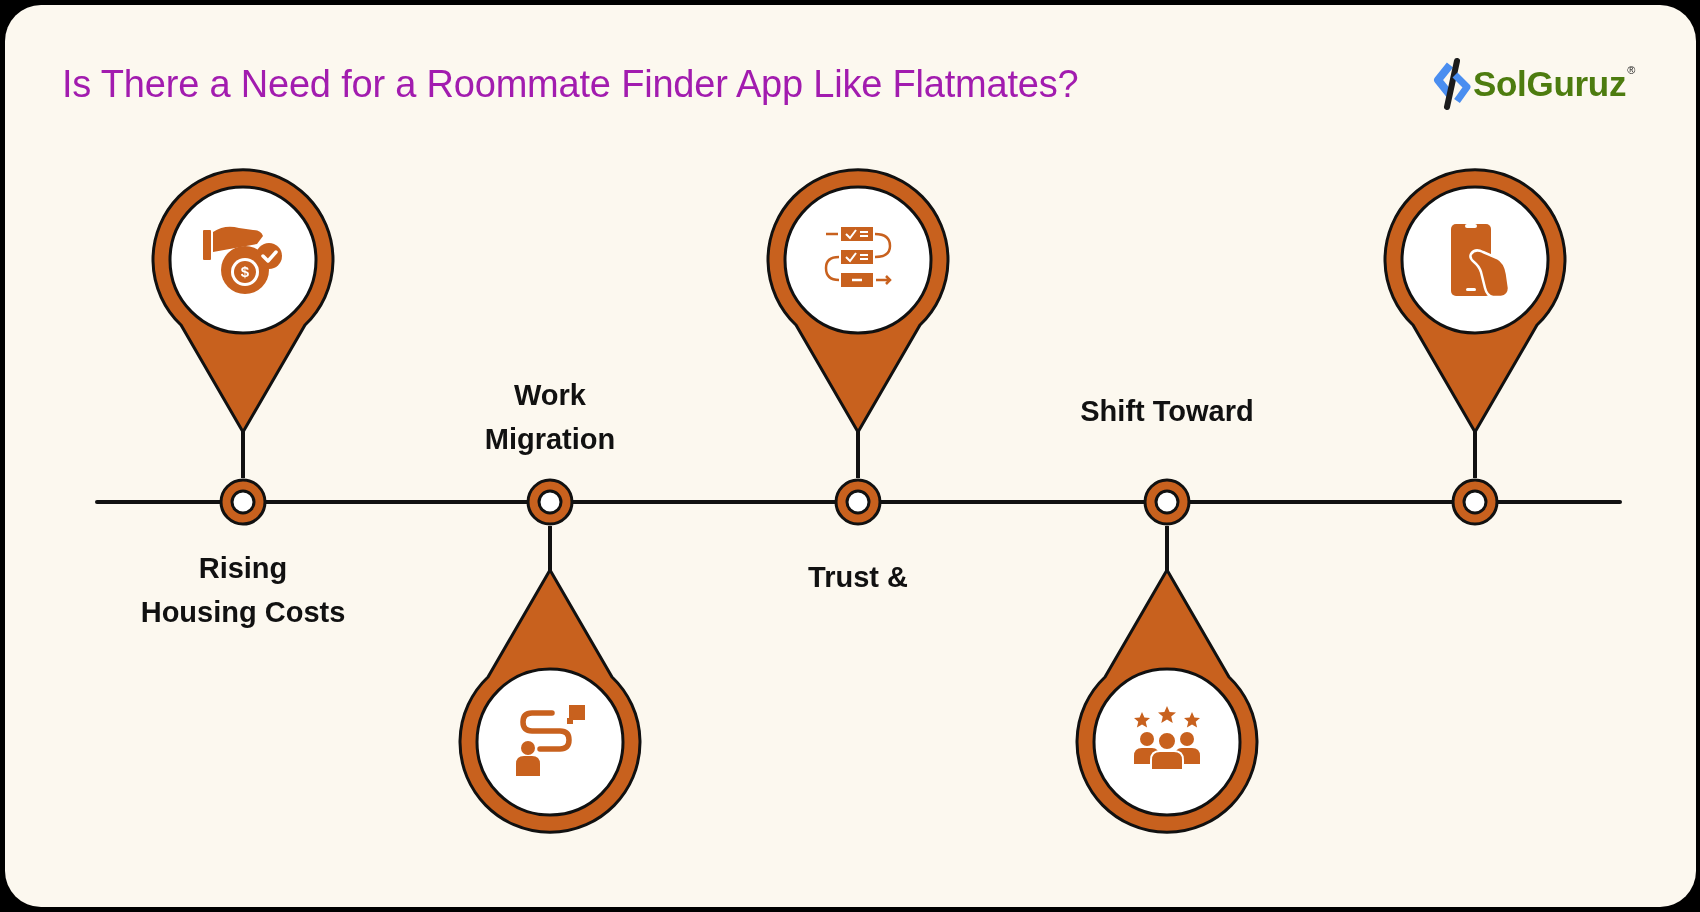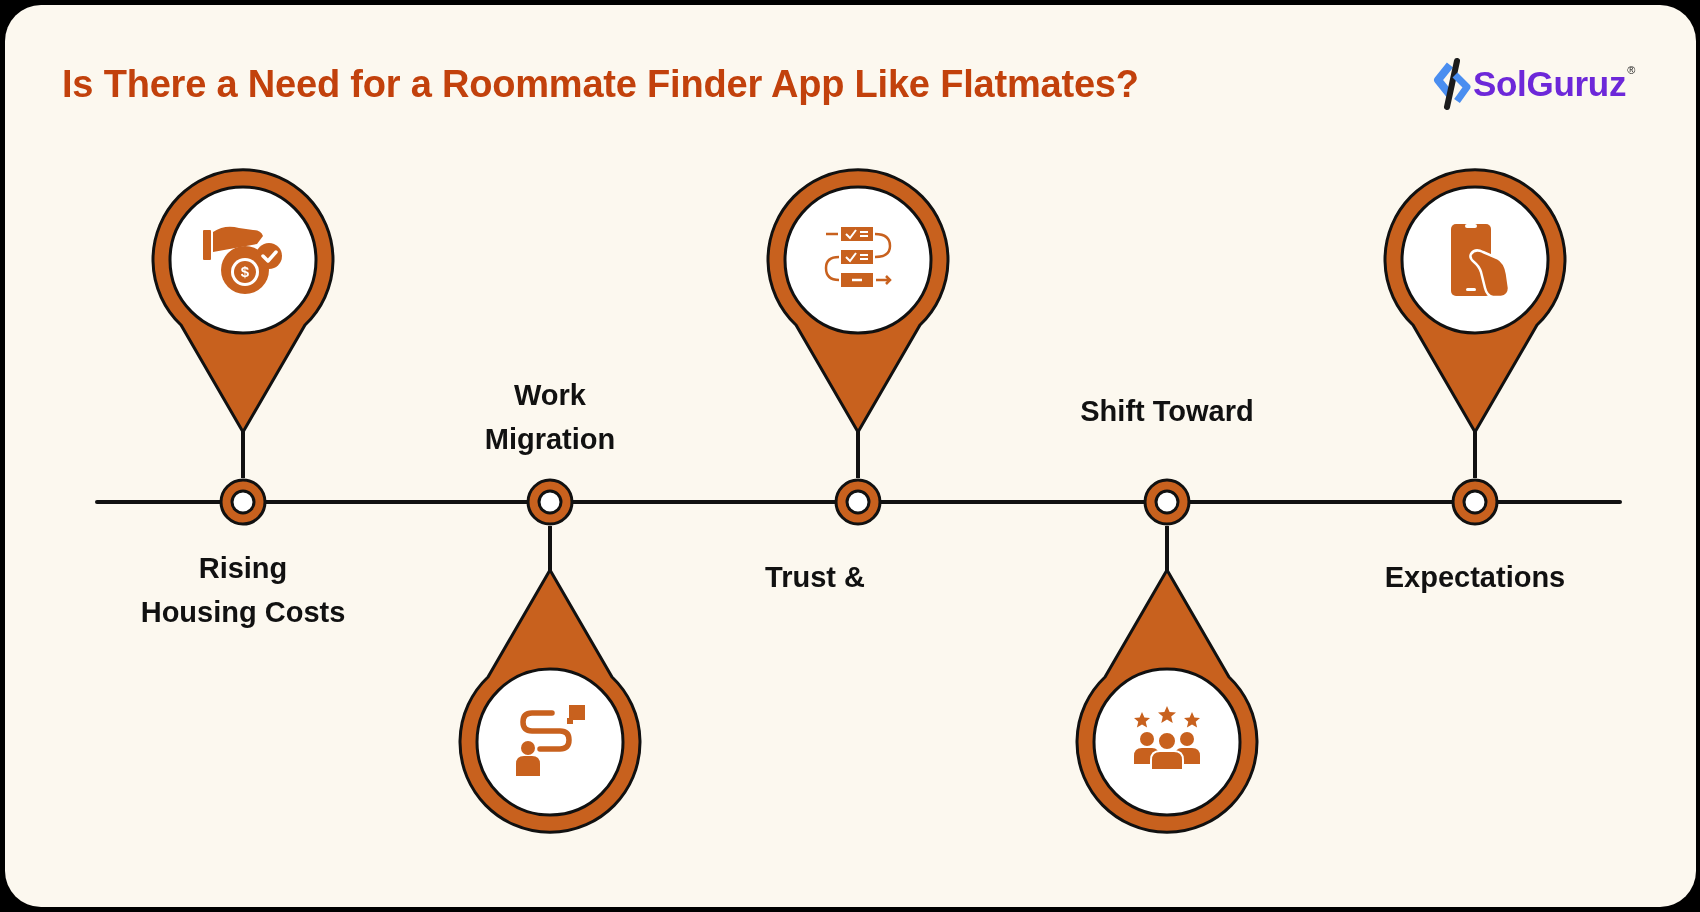--- a/index.html
+++ b/index.html
@@ -1,20 +1,20 @@
 <!DOCTYPE html>
 <html><head>
 <meta charset="utf-8">
 <style>
   html, body { margin:0; padding:0; background:#000; }
   body { width:1700px; height:912px; position:relative; overflow:hidden; font-family:"Liberation Sans", "DejaVu Sans", sans-serif; }
   .card { position:absolute; left:5px; top:5px; width:1691px; height:902px; background:#FCF8EF; border-radius:36px; overflow:hidden; }
-  .title { position:absolute; left:57px; top:58px; font-size:38px; font-weight:700; color:#c2410c; letter-spacing:-0.2px; white-space:nowrap; }
+  .title { position:absolute; left:57px; top:58px; font-size:38px; font-weight:400; color:#a21caf; letter-spacing:-0.2px; white-space:nowrap; }
   .logo { position:absolute; left:1428px; top:52px; display:flex; align-items:center; }
-  .logo-text { font-size:35px; font-weight:700; color:#6d28d9; letter-spacing:-0.3px; }
+  .logo-text { font-size:35px; font-weight:700; color:#4d7c0f; letter-spacing:-0.3px; }
   .logo-reg { font-size:11px; color:#222; position:relative; top:-14px; margin-left:1px; }
   svg.diagram { position:absolute; left:0; top:0; }
   .label { position:absolute; text-align:center; font-size:29px; font-weight:700; color:#111; line-height:44px; white-space:nowrap; transform:translateX(-50%); }
 </style>
 </head>
 <body>
 
 <div class="card">
 
   <div class="title">Is There a Need for a Roommate Finder App Like Flatmates?</div>
@@ -137,25 +137,24 @@
   <div class="label" style="left:545px; top:368px;">
     <div>Work</div>
     <div>Migration</div>
   </div>
 
   <div class="label" style="left:238px; top:541px;">
     <div>Rising</div>
     <div>Housing Costs</div>
   </div>
 
-  <div class="label" style="left:810px; top:550px;text-align:right;">
+  <div class="label" style="left:853px; top:550px;text-align:right;">
     <div>Trust &amp;</div>
   </div>
 
   <div class="label" style="left:1162px; top:384px;">
     <div>Shift Toward</div>
   </div>
 
   <div class="label" style="left:1470px; top:550px;">
-    <div>Expectations</div>
   </div>
 
 </div>
 
 </body></html>

